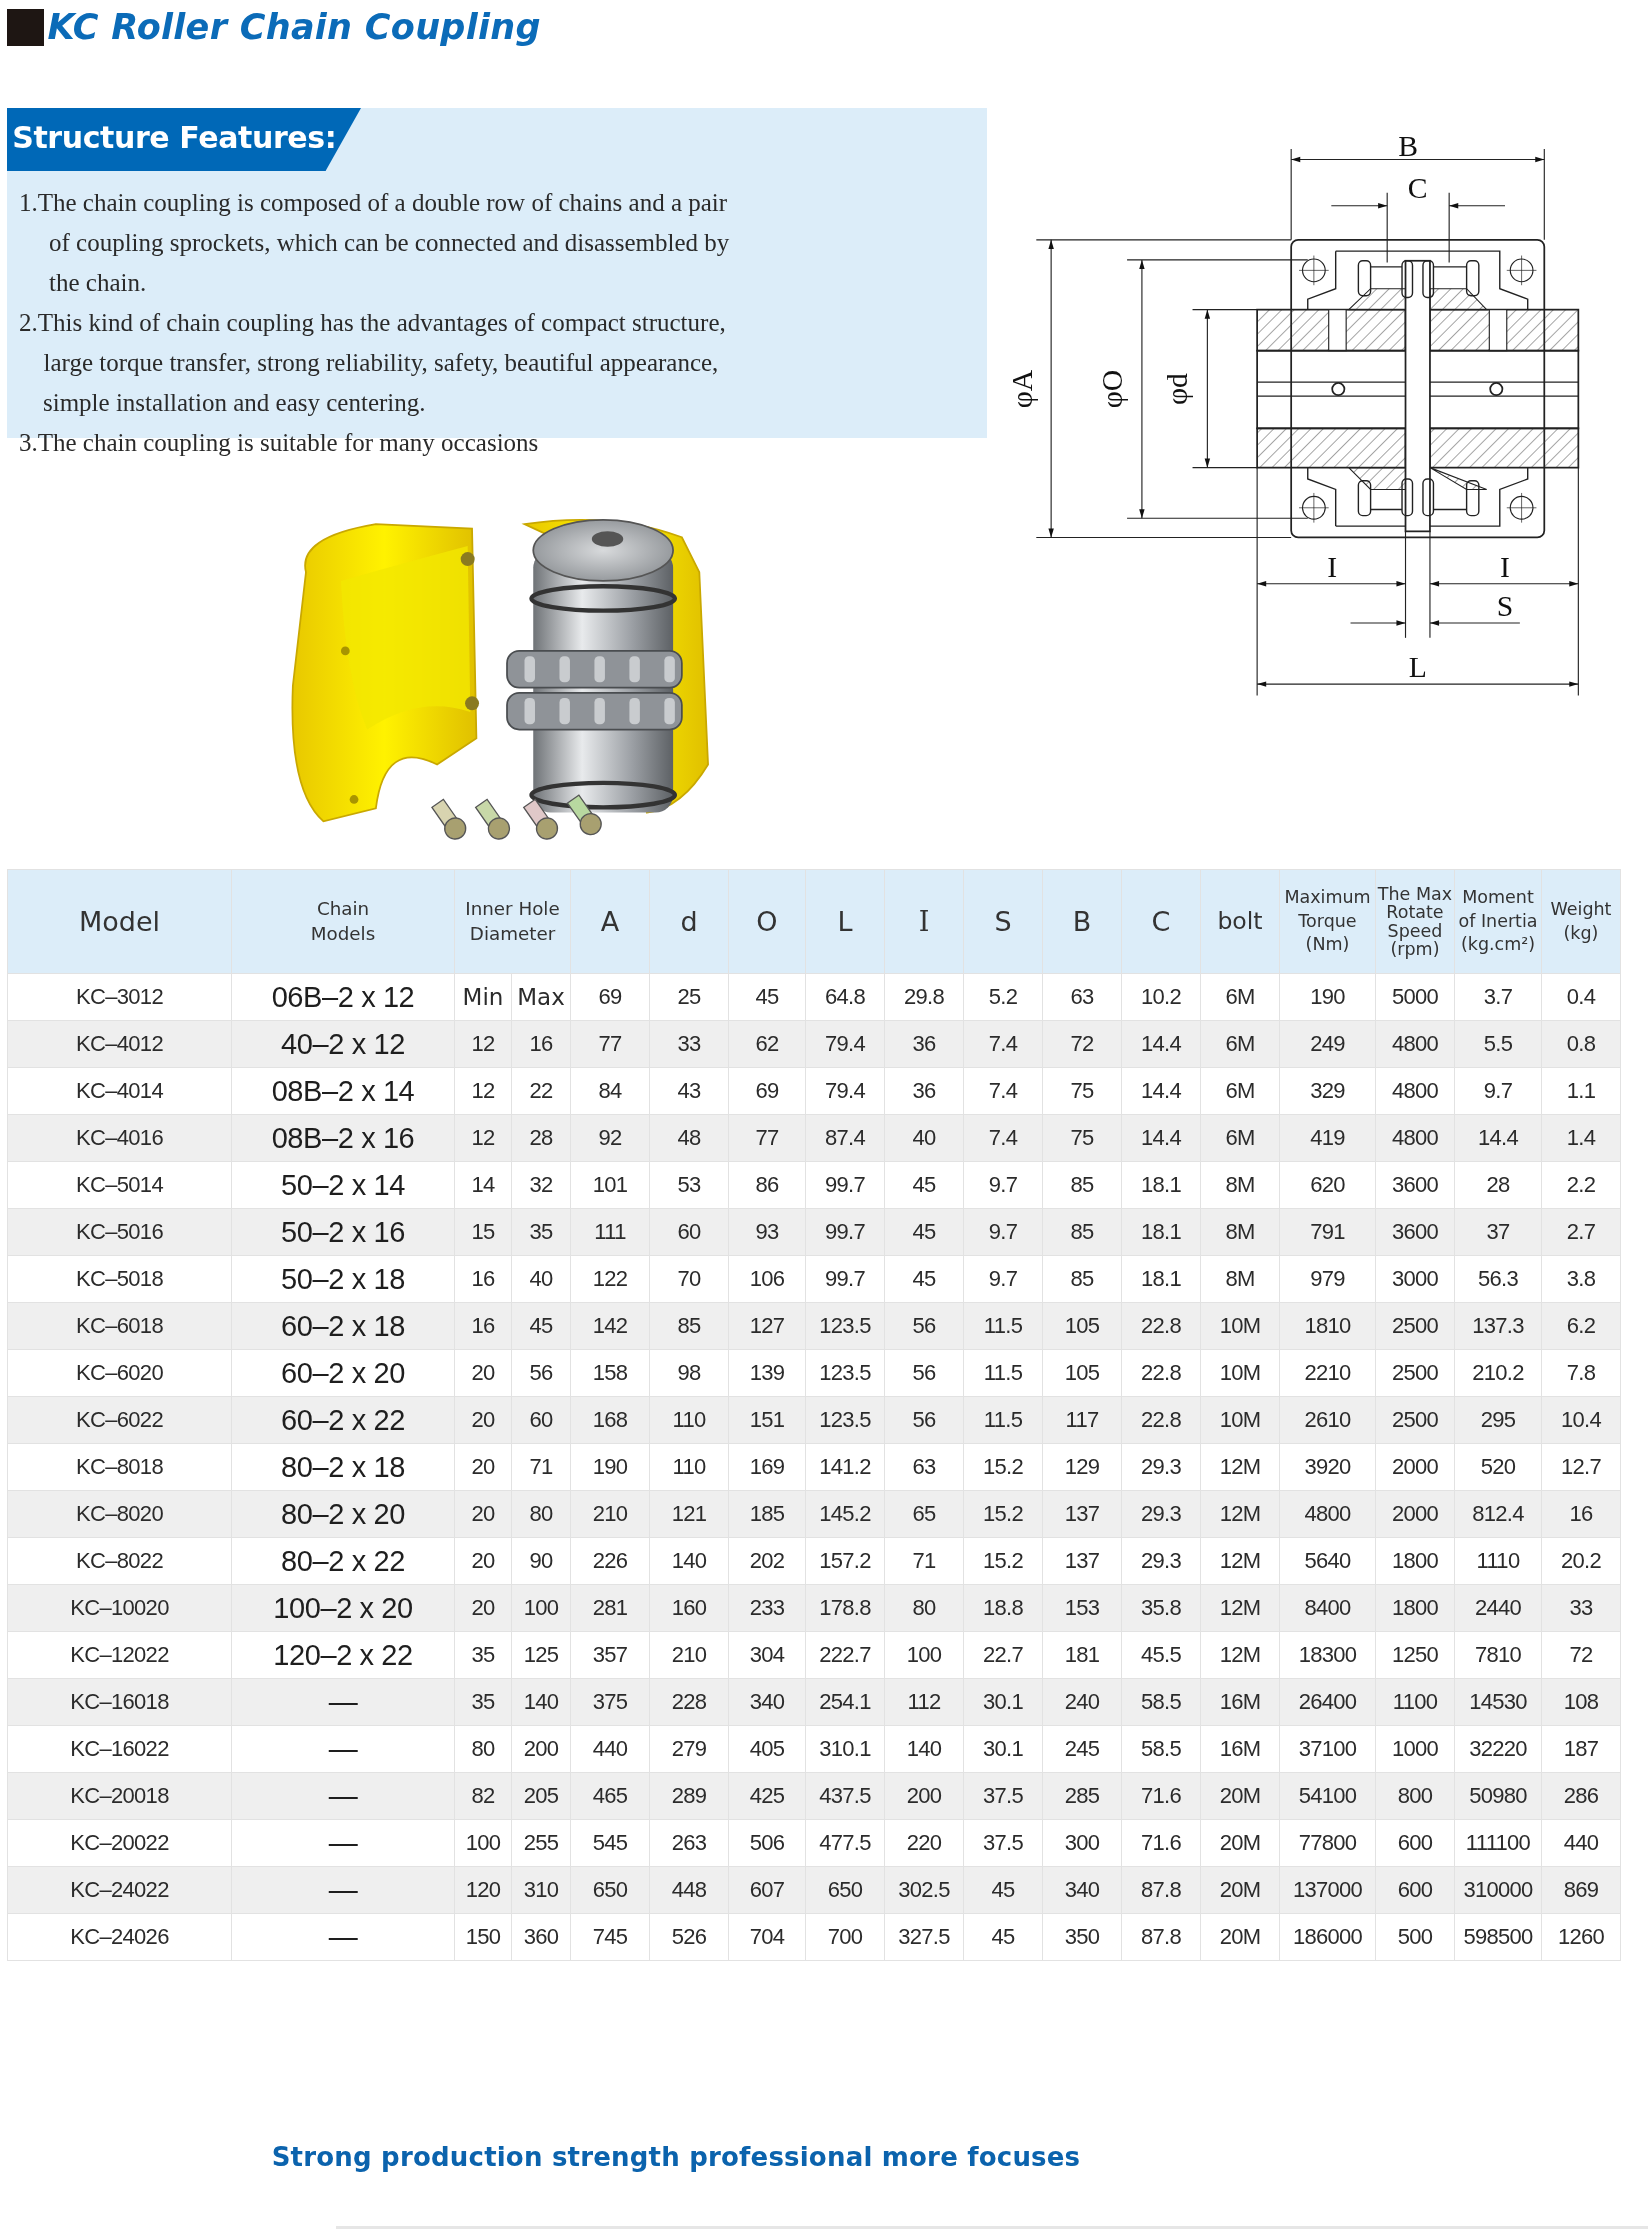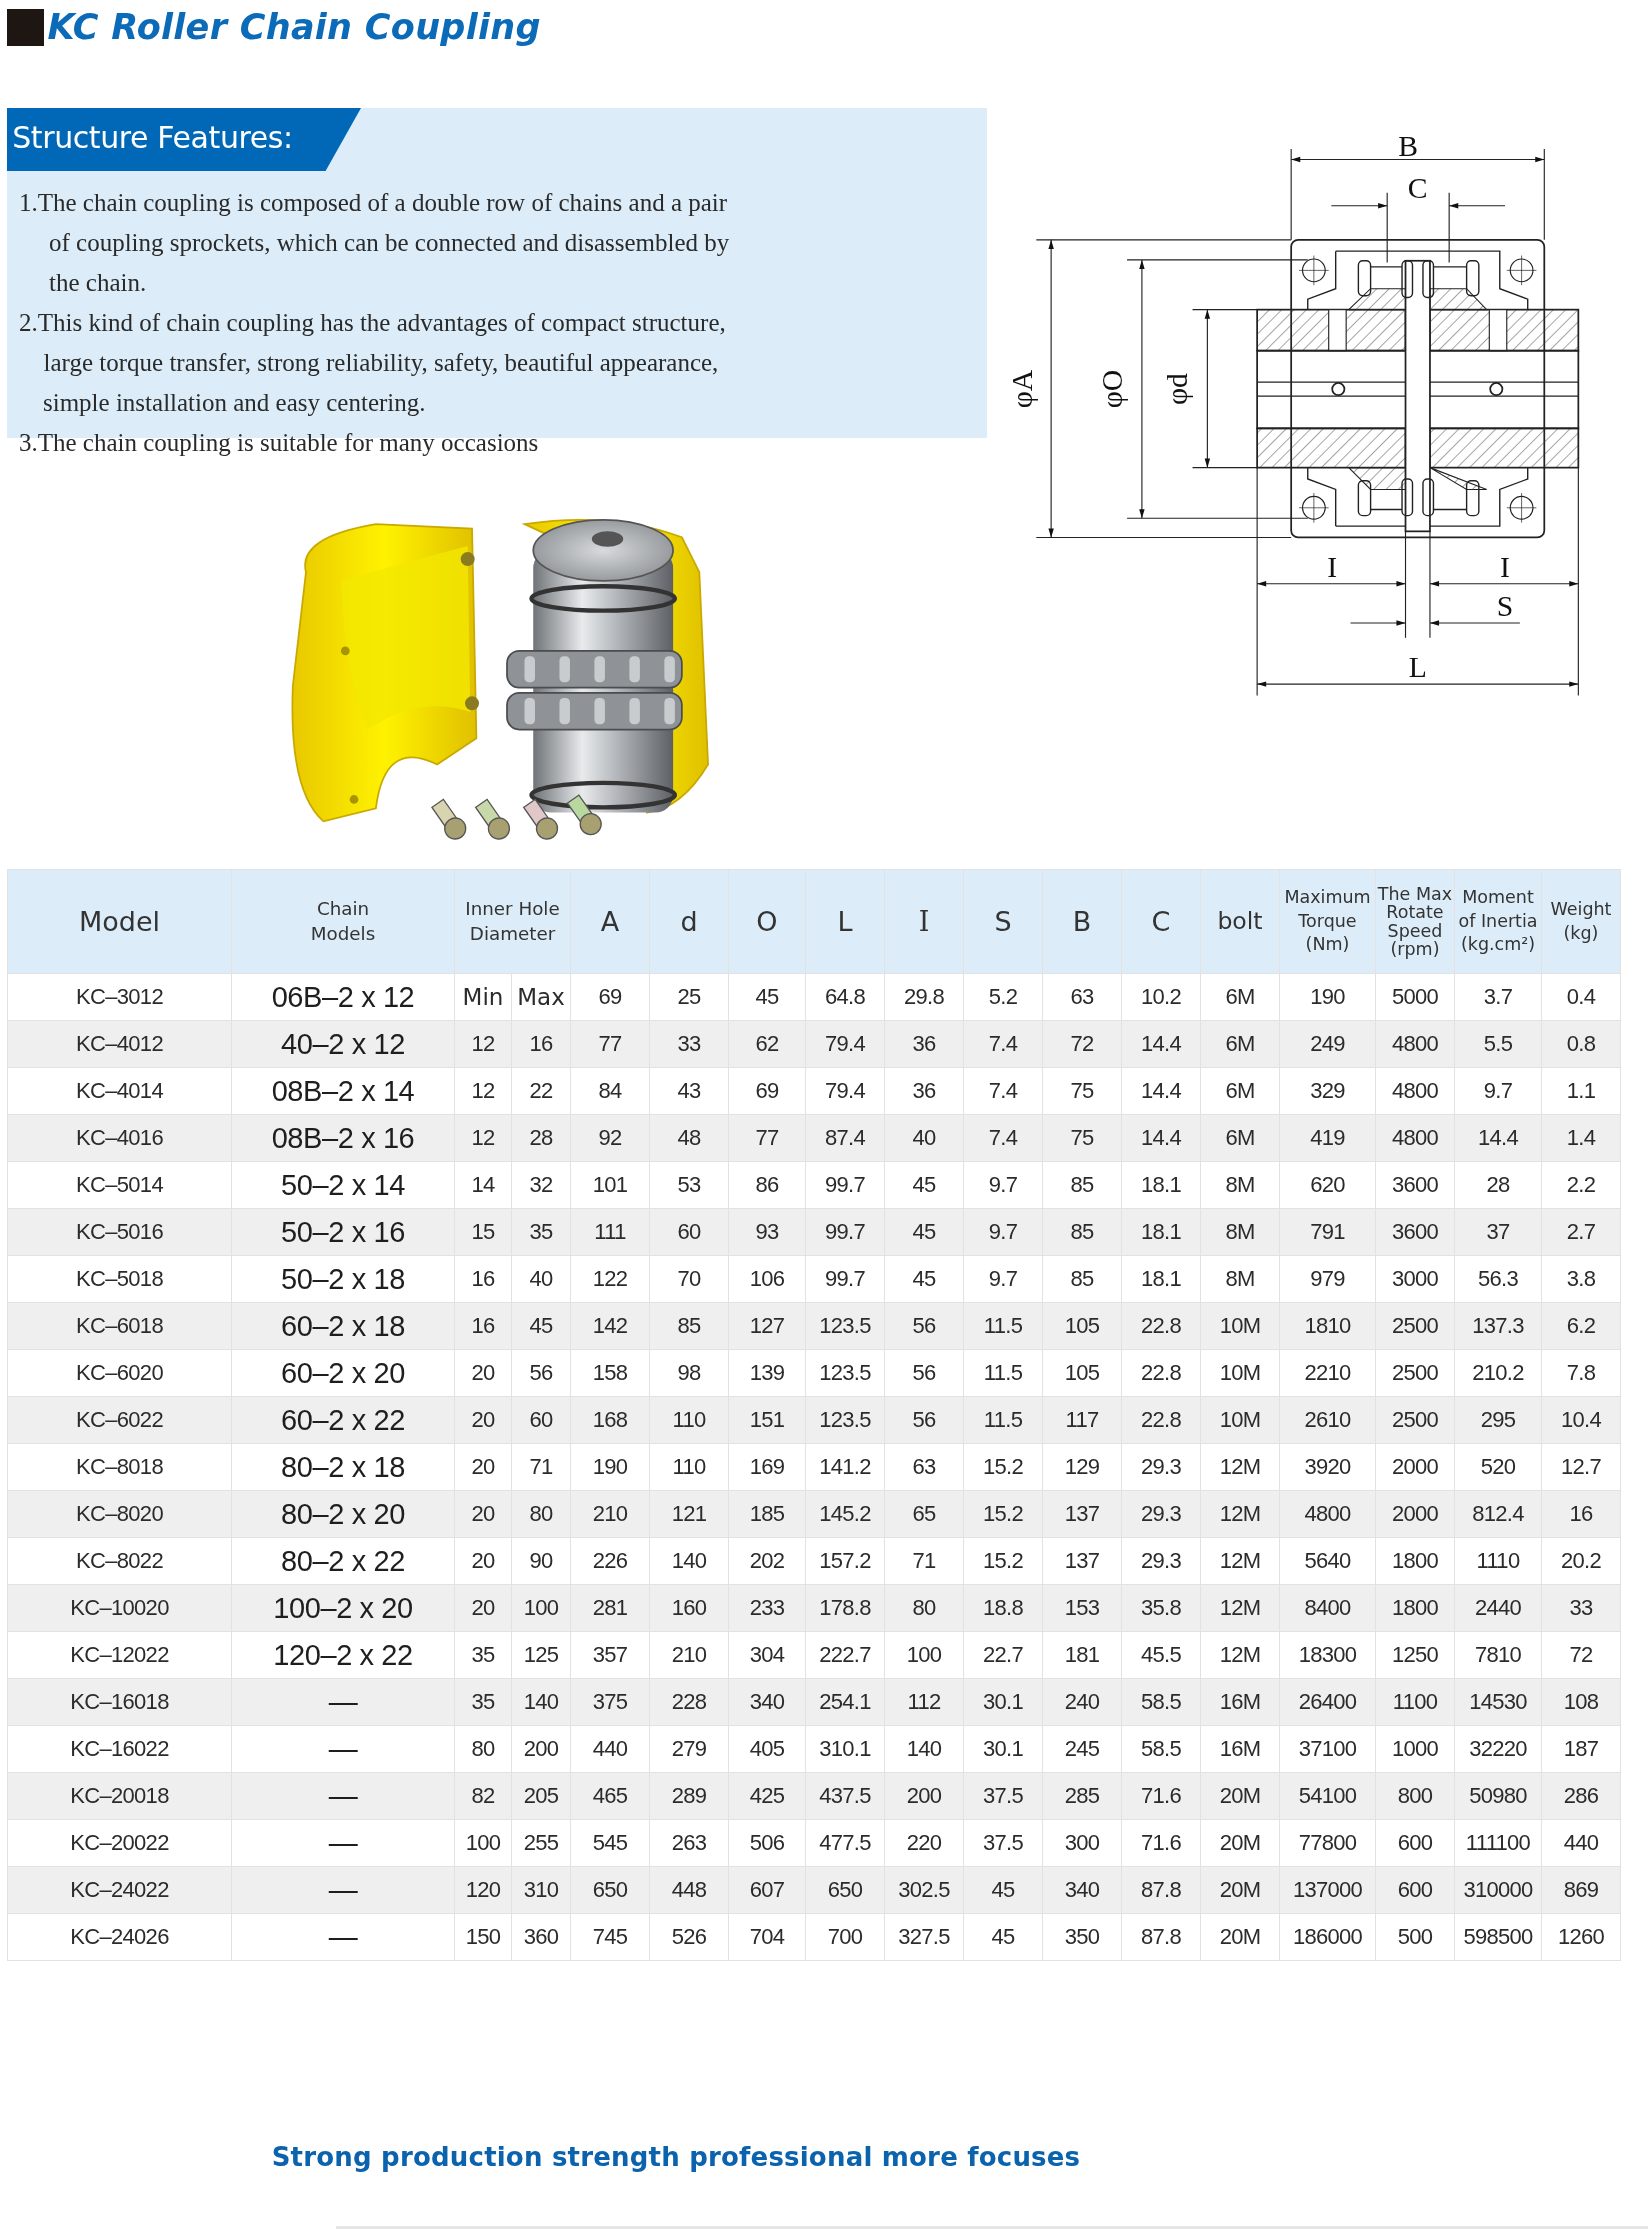--- a/index.html
+++ b/index.html
@@ -6,21 +6,21 @@
   body { width: 1648px; height: 2236px; position: relative; overflow: hidden;
          font-family: "Liberation Sans", "DejaVu Sans", sans-serif; color: #222; }
 
   .title-wrap { position: absolute; left: 7px; top: 7px; height: 40px; display: flex; align-items: center; font-style: italic; }
   .title-square { width: 37px; height: 37px; background: #1e1613; margin-right: 3.5px; }
   .title-text { font-family: "DejaVu Sans", sans-serif; font-weight: bold; font-size: 35px; color: #0b6bb8; letter-spacing: 0.3px; }
 
   .features-box { position: absolute; left: 7px; top: 108px; width: 980px; height: 330px; background: #dcedf9; }
   .features-tab { position: absolute; left: 0; top: 0; height: 63px; width: 354px; background: #0068b7;
                   clip-path: polygon(0 0, 100% 0, 90% 100%, 0 100%); }
-  .features-tab-label { position: absolute; left: 5.2px; top: 12.2px; font-family: "DejaVu Sans", sans-serif; font-weight: normal;
+  .features-tab-label { position: absolute; left: 5.2px; top: 12.2px; font-family: "DejaVu Sans", sans-serif; font-weight: bold;
                         font-size: 30px; color: #ffffff; letter-spacing: -0.4px; }
   .features-list { position: absolute; left: 0; top: 63px; margin: 12px; padding: 0; list-style: none;
                    font-family: Liberation Serif, serif; font-size: 25px; line-height: 40px; color: #2a2a2a; }
   .features-list li { margin: 0; }
   .features-list .num { display: inline-block; }
   .features-list .cont { display: block; padding-left: 30px; }
 
   .photo { position: absolute; left: 271px; top: 476px; width: 507px; height: 376px; }
   .drawing { position: absolute; left: 1004px; top: 105px; width: 611px; height: 734px; }
 

